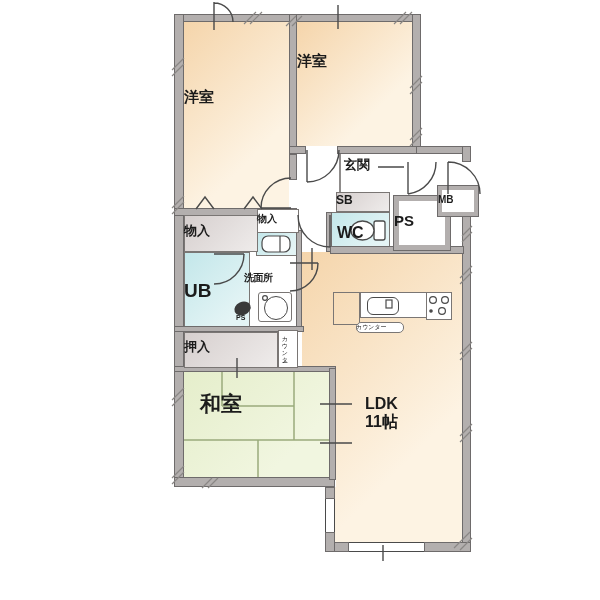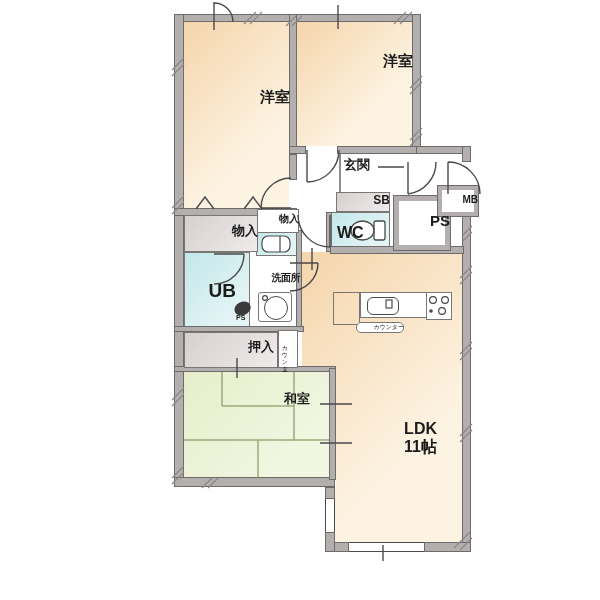--- a/index.html
+++ b/index.html
@@ -10,21 +10,21 @@
   .room-peach{background:linear-gradient(135deg,var(--peach,#f5d5ab) 0%,var(--peach-light,#fdf3e3) 70%);}
   .room-green{background:linear-gradient(135deg,var(--green,#e5eecb) 0%,var(--green-light,#f1f6e0) 75%);}
   .room-blue{background:linear-gradient(135deg,var(--blue,#c3e7ea) 0%,var(--blue-light,#e4f4f5) 80%);}
   .graybox{background:linear-gradient(135deg,var(--gray-box,#d6cfce),var(--gray-box-light,#efeceb));border:1.5px solid #7a7674;}
   .whitebox{background:#fff;border:1.5px solid #7a7674;}
   .psbox{background:#fff;border:5px solid var(--wall,#b3afae);outline:1px solid var(--wall-edge,#6e6b6b);}
   .mbbox{background:#fff;border:4px solid var(--wall,#b3afae);outline:1px solid var(--wall-edge,#6e6b6b);}
   .win{background:#fff;border-top:1.6px solid #4a4a4a;border-bottom:1.6px solid #4a4a4a;}
   .winv{background:#fff;border-left:1.6px solid #4a4a4a;border-right:1.6px solid #4a4a4a;}
   .thinline{background:#8f8c8b;}
-  .lbl{position:absolute;font-weight:bold;color:var(--text,#1b1b1b);text-align:right;line-height:1.15;white-space:nowrap;}
+  .lbl{position:absolute;font-weight:bold;color:var(--text,#1b1b1b);text-align:left;line-height:1.15;white-space:nowrap;}
   .lbl .sz{display:block;}
   .vtext{writing-mode:vertical-rl;text-orientation:upright;letter-spacing:0;}
   svg.overlay{position:absolute;left:0;top:0;pointer-events:none;}
   .sink{position:absolute;left:6px;top:4px;width:30px;height:16px;background:#fff;border:1.3px solid #4a4a4a;border-radius:6px;}
   .drum{position:absolute;left:5px;top:3px;width:22px;height:22px;border:1.3px solid #4a4a4a;border-radius:50%;}
   .hatchbox{background:#fff repeating-linear-gradient(45deg,#bbb 0 1px,transparent 1px 5px),
             #fff repeating-linear-gradient(-45deg,#bbb 0 1px,transparent 1px 5px);border:1.5px solid #7a7674;}
 </style>
 </head>
 <body>
@@ -151,21 +151,21 @@
   <div class="lbl" style="left:438px;top:194px;width:40px;font-size:10px;">MB</div>
   <div class="lbl" style="left:337px;top:224px;font-size:16px;">WC</div>
   <div class="lbl" style="left:184px;top:224px;width:74px;font-size:13px;">物入</div>
   <div class="lbl" style="left:257px;top:213px;width:42px;font-size:10px;">物入</div>
   <div class="lbl" style="left:184px;top:280px;width:52px;font-size:19px;">UB</div>
   <div class="lbl" style="left:244px;top:272px;width:56px;font-size:10px;letter-spacing:-0.5px;">洗面所</div>
   <div class="lbl" style="left:236px;top:314px;font-size:7px;">PS</div>
   <div class="lbl" style="left:184px;top:340px;width:90px;font-size:13px;">押入</div>
   <div class="lbl vtext" style="left:281px;top:332px;height:36px;font-size:6px;font-weight:normal;">カウンター</div>
   <div class="lbl" style="left:356px;top:324px;width:48px;font-size:6px;font-weight:normal;">カウンター</div>
-  <div class="lbl" style="left:200px;top:392px;width:110px;font-size:13px;">
+  <div class="lbl" style="left:200px;top:392px;width:110px;font-size:21px;">
     <span>和室</span>
   </div>
-  <div class="lbl" style="left:365px;top:420px;width:72px;font-size:16px;">
+  <div class="lbl" style="left:365px;top:395px;width:72px;font-size:16px;">
     <span>LDK</span>
     <span class="sz">11帖</span>
   </div>
 
 </div>
 
 </body></html>

